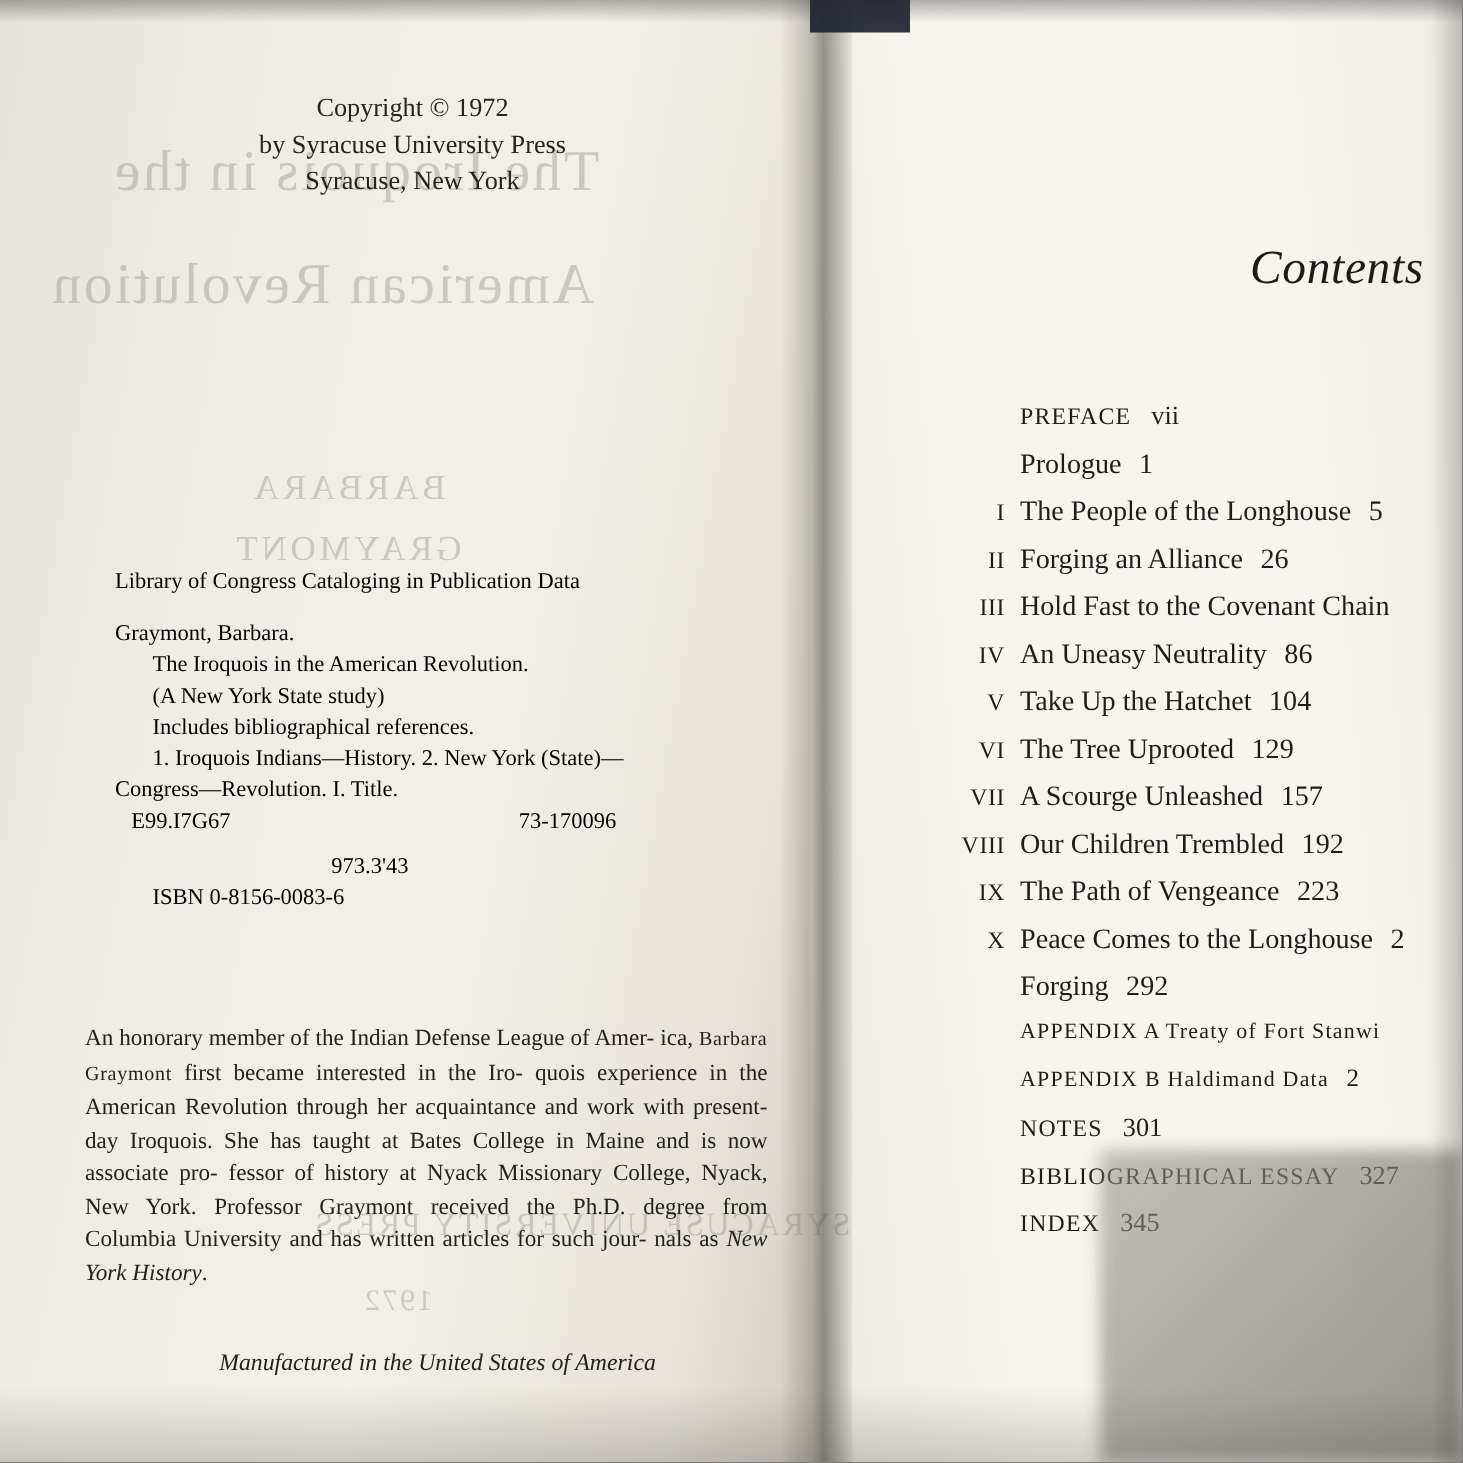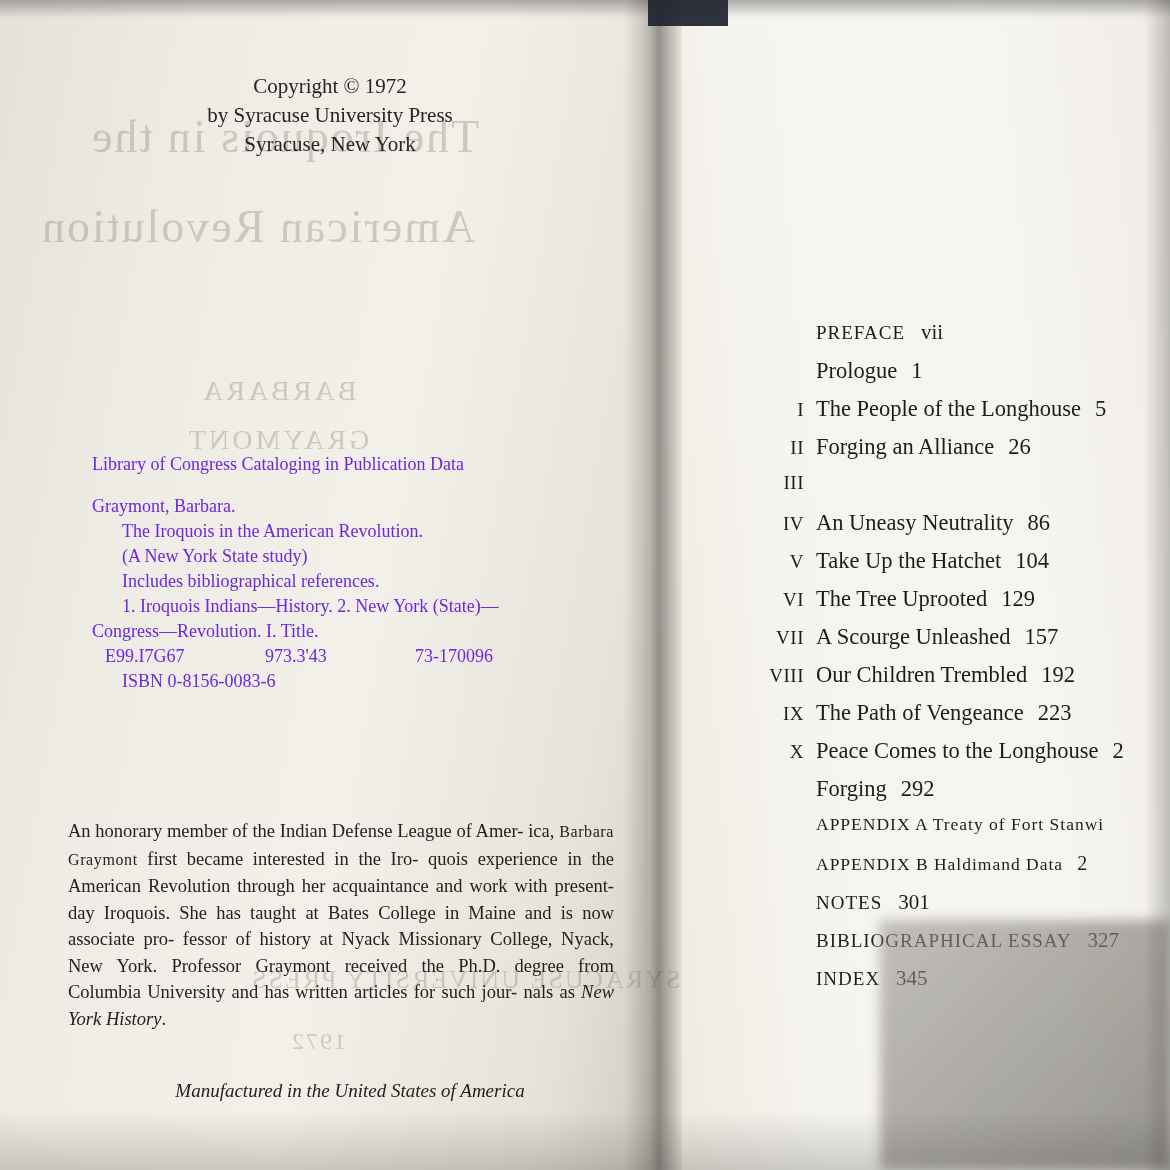--- a/index.html
+++ b/index.html
@@ -107,30 +107,30 @@
   .smallcaps {
     font-size: 17px;
     letter-spacing: 1.1px;
   }
   .loc-block {
     position: absolute;
     left: 92px; top: 452px;
     width: 520px;
     font-size: 18px;
     line-height: 25px;
-    color: #6d28d9;
+    color: #000000;
   }
   .loc-head { margin-bottom: 17px; }
   .loc-indent1 { padding-left: 30px; }
   .loc-row {
     display: flex;
     padding-left: 13px;
   }
   .loc-row span:nth-child(1) { width: 160px; }
-  .loc-row span:nth-child(2) { width: 150px; }
+  .loc-row span:nth-child(2) { width: 150px; margin-top: 36px; }
   .bio-block {
     position: absolute;
     left: 68px; top: 818px;
     width: 546px;
     font-size: 18.5px;
     line-height: 26.5px;
     text-align: justify;
     color: #23221e;
   }
   .bio-block .sc { font-size: 16px; letter-spacing: .6px; }
@@ -231,20 +231,21 @@
 York. Professor Graymont received the Ph.D. degree from
 Columbia University and has written articles for such jour-
 nals as </span><i>New York History</i><span>.</span>
   </div>
 
   <div class="manufactured">Manufactured in the United States of America</div>
 
   <div class="gutter"></div>
   <div class="top-dark"></div>
 
+  <div class="contents-title">Contents</div>
 
   <div class="toc" id="toc">
       <div class="toc-row sc">
         <span class="toc-num"></span>
         <span class="toc-label">PREFACE</span>
         <span class="toc-page">vii</span>
       </div>
       <div class="toc-row plain">
         <span class="toc-num"></span>
         <span class="toc-label">Prologue</span>
@@ -255,20 +256,21 @@
         <span class="toc-label">The People of the Longhouse</span>
         <span class="toc-page">5</span>
       </div>
       <div class="toc-row ">
         <span class="toc-num">II</span>
         <span class="toc-label">Forging an Alliance</span>
         <span class="toc-page">26</span>
       </div>
       <div class="toc-row ">
         <span class="toc-num">III</span>
+        <span class="toc-label">Hold Fast to the Covenant Chain</span>
       </div>
       <div class="toc-row ">
         <span class="toc-num">IV</span>
         <span class="toc-label">An Uneasy Neutrality</span>
         <span class="toc-page">86</span>
       </div>
       <div class="toc-row ">
         <span class="toc-num">V</span>
         <span class="toc-label">Take Up the Hatchet</span>
         <span class="toc-page">104</span>

